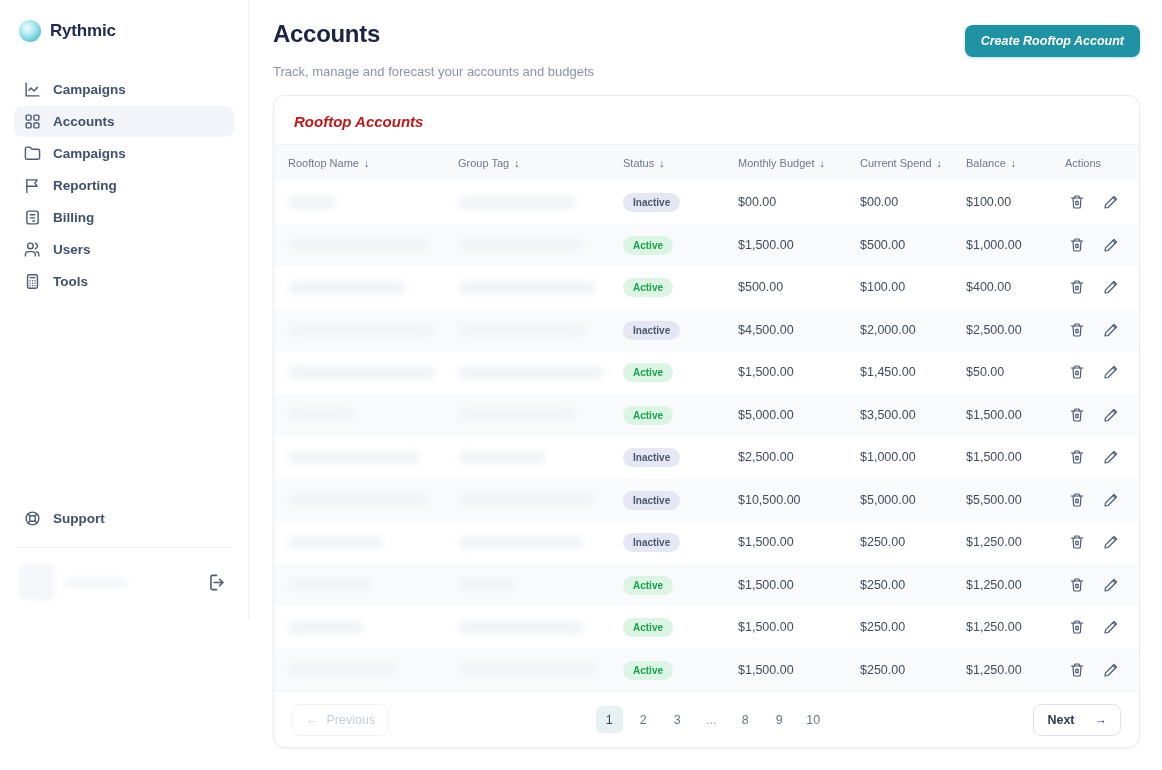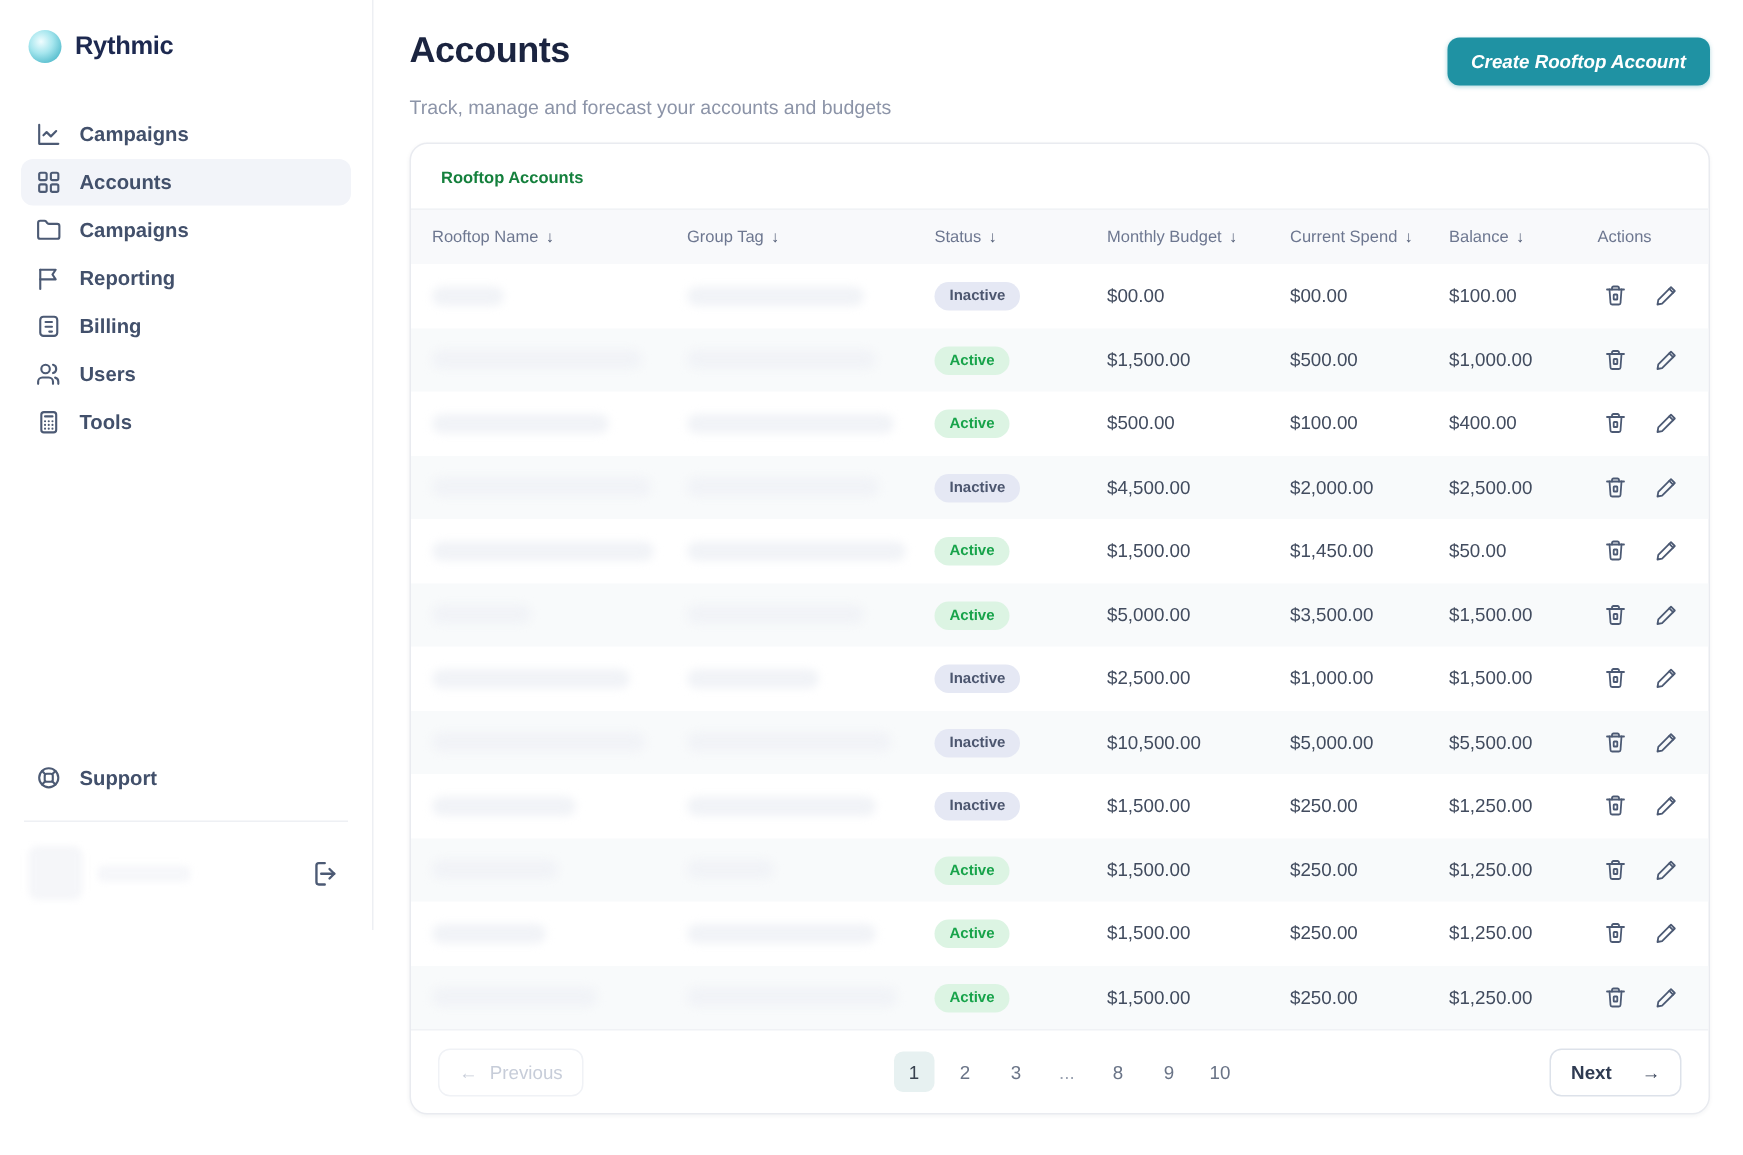--- a/index.html
+++ b/index.html
@@ -48,21 +48,21 @@
     margin-top:5px; background:#1f92a3; color:#fff; border:none; border-radius:8px;
     padding:9px 16px; font-size:12.5px; font-weight:600; font-family:inherit; cursor:pointer;
     box-shadow:0 1px 3px rgba(31,146,163,.35);
     font-style:italic;
   }
   
   .card {
     margin-top:16px; border:1px solid #e9ebf0; border-radius:12px; background:#fff;
     box-shadow:0 1px 3px rgba(20,30,60,.05); overflow:hidden;
   }
-  .card-title { font-size:11px; font-weight:700; color:#15803d; padding:17px 20px 14px 20px; }
+  .card-title { font-size:15px; font-weight:700; color:#b91c1c; padding:17px 20px 14px 20px;font-style:italic; }
   .grid-row {
     display:grid;
     grid-template-columns:170px 165px 115px 122px 106px 99px 1fr;
     align-items:center; padding:0 14px;
   }
   .thead { background:#f8f9fb; border-top:1px solid #f0f2f5; height:37px; }
   .th { font-size:11px; color:#6d7790; font-weight:500; display:flex; align-items:center; gap:5px; cursor:pointer; }
   .th.no-sort { cursor:default; }
   .sort-arrow { font-size:10.5px; color:#545f78; }
   .table-row { height:42.5px; }

